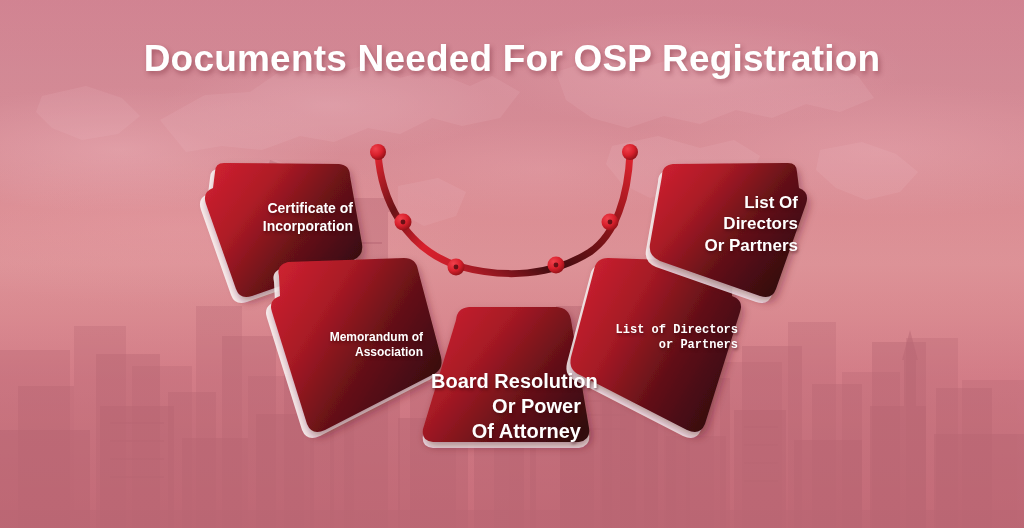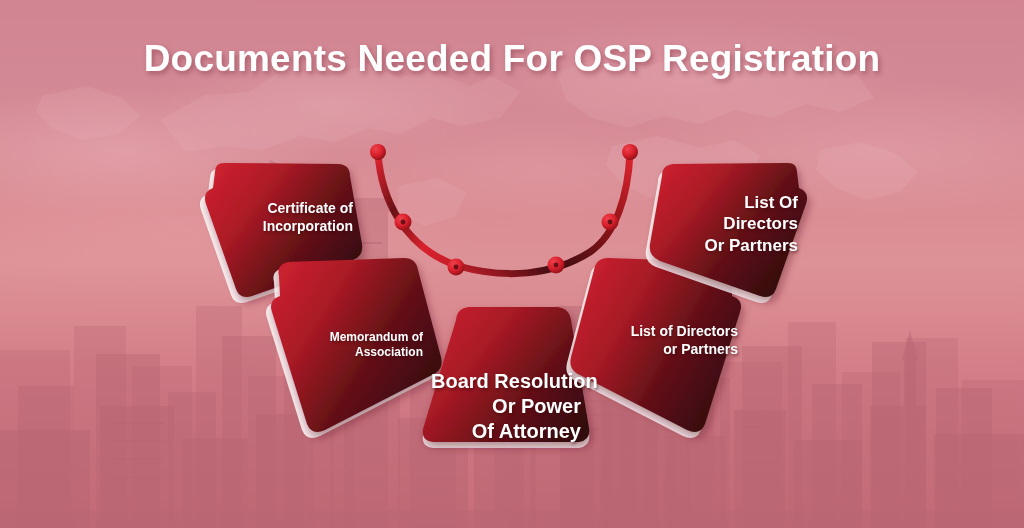--- a/index.html
+++ b/index.html
@@ -373,21 +373,21 @@
     <div class="card-label" style="left:213px; top:200px; width:140px; font-size:14px;">Certificate of
 Incorporation</div>
 
     <div class="card-label" style="left:275px; top:318px; width:148px; font-size:12px;margin-top:12px;">Memorandum of
 Association</div>
 
     <div class="card-label" style="left:431px; top:369px; width:150px; font-size:20px;">Board Resolution
 Or Power
 Of Attorney</div>
 
-    <div class="card-label" style="left:590px; top:323px; width:148px; font-size:14px;">List of Directors
+    <div class="card-label" style="left:590px; top:323px; width:148px; font-size:12px;font-family:Liberation Mono, monospace;">List of Directors
 or Partners</div>
 
     <div class="card-label" style="left:660px; top:192px; width:138px; font-size:17px;">List Of
 Directors
 Or Partners</div>
   </div>
 
 </div>
 
 </body></html>

